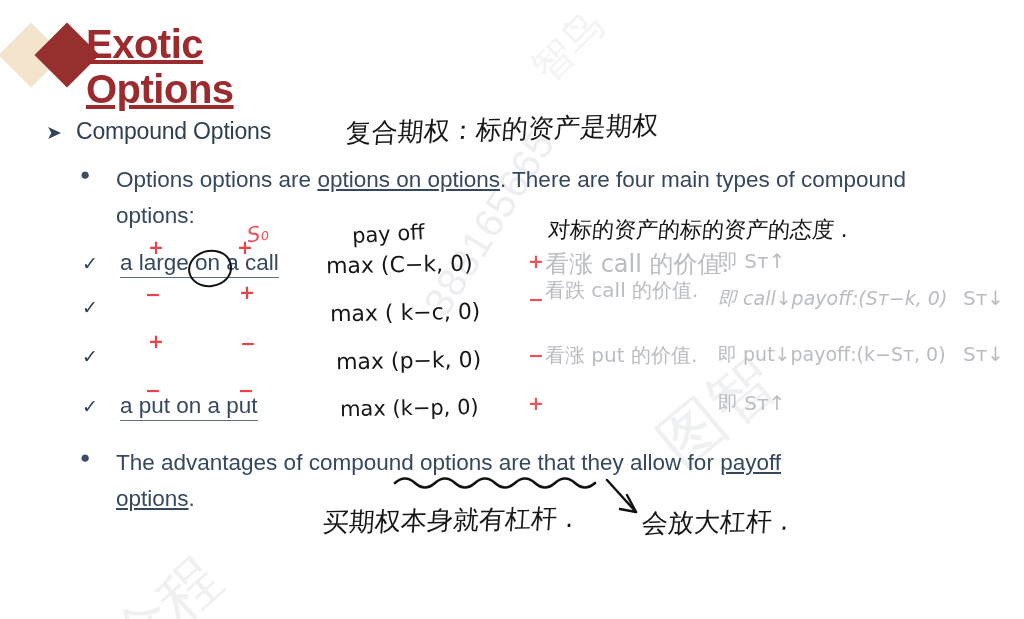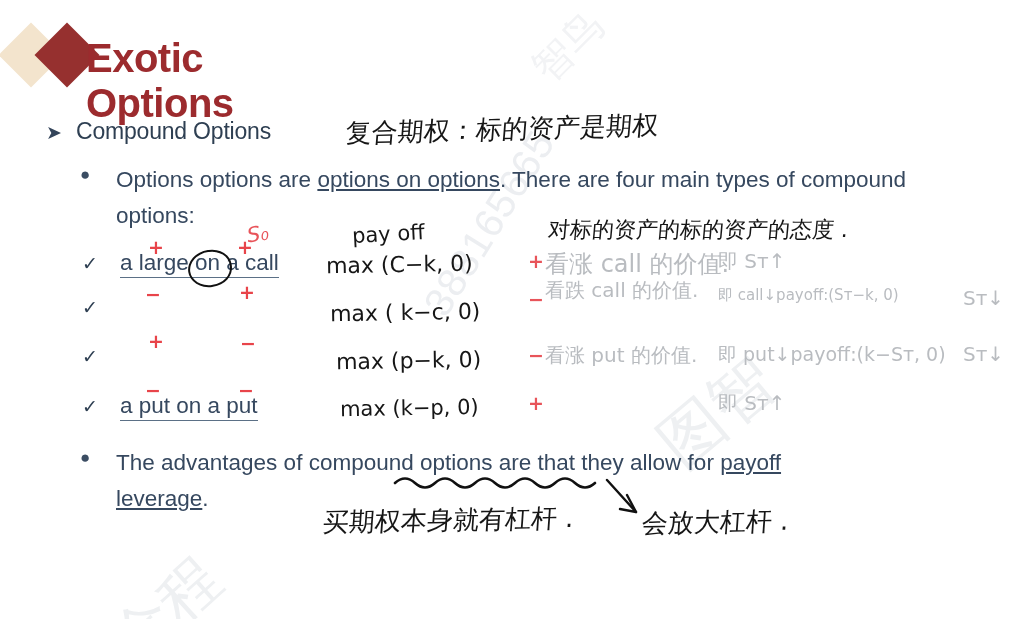--- a/index.html
+++ b/index.html
@@ -22,22 +22,22 @@
   .wm-cn2{left:95px;top:620px;font-size:60px;transform:rotate(-42deg);
           transform-origin:0 0;color:#eef0f2;}
   .wm-cn3{left:520px;top:55px;font-size:40px;transform:rotate(-45deg);
           transform-origin:0 0;color:#f2f3f5;}
 
   
   .title-row{position:absolute;left:0;top:22px;height:70px;z-index:3;}
   .dia{position:absolute;width:46px;height:46px;transform:rotate(45deg);}
   .dia-back{left:8px;top:10px;background:#f3e4cd;}
   .dia-front{left:44px;top:10px;background:#96302f;}
-  .title-text{position:absolute;left:86px;top:14px;font-size:40px;font-weight:bold;
-    color:#9c2b2e;letter-spacing:-0.5px;}
+  .title-text{position:absolute;left:86px;top:0px;font-size:40px;font-weight:bold;
+    color:#9c2b2e;letter-spacing:-0.5px;text-decoration:underline;}
 
   
   .l1{position:absolute;left:46px;top:118px;z-index:3;display:flex;align-items:baseline;}
   .l1-mark{font-size:19px;color:#33445a;width:30px;}
   .l1-text{font-size:23px;font-weight:normal;color:#2e3f52;letter-spacing:-0.2px;}
 
   
   .l2{position:absolute;z-index:3;display:flex;}
   .l2-dot{width:36px;font-size:17px;color:#3b4d63;line-height:1.55;text-align:left;}
   .l2-body{font-size:22.5px;color:#36485f;line-height:1.62;}
@@ -141,34 +141,34 @@
   <div class="hw ink-black" style="left:340px;top:396px;font-size:21px;transform:rotate(-1deg);">max (k−p, 0)</div>
 
   <div class="hw hw-cn ink-black" style="left:548px;top:215px;font-size:22px;transform:skewX(-5deg);">对标的资产的标的资产的态度 .</div>
 
   <div class="hw ink-red" style="left:528px;top:250px;font-size:19px;font-weight:bold;">+</div>
   <div class="hw hw-cn ink-grey" style="left:545px;top:248px;font-size:24px;">看涨 call 的价值.</div>
   <div class="hw hw-cn ink-grey" style="left:718px;top:248px;font-size:20px;">即  Sт↑</div>
 
   <div class="hw ink-red" style="left:528px;top:288px;font-size:19px;font-weight:bold;">−</div>
   <div class="hw hw-cn ink-grey" style="left:545px;top:277px;font-size:20px;">看跌 call 的价值.</div>
-  <div class="hw hw-cn ink-grey" style="left:718px;top:286px;font-size:15px;">即  call↓payoff:(Sт−k, 0)</div>
+  <div class="hw hw-cn ink-grey" style="left:718px;top:286px;font-size:19px;font-style:italic;">即  call↓payoff:(Sт−k, 0)</div>
   <div class="hw ink-grey" style="left:963px;top:286px;font-size:20px;">Sт↓</div>
 
   <div class="hw ink-red" style="left:528px;top:344px;font-size:19px;font-weight:bold;">−</div>
   <div class="hw hw-cn ink-grey" style="left:545px;top:342px;font-size:20px;">看涨 put 的价值.</div>
   <div class="hw hw-cn ink-grey" style="left:718px;top:342px;font-size:19px;">即  put↓payoff:(k−Sт, 0)</div>
   <div class="hw ink-grey" style="left:963px;top:342px;font-size:20px;">Sт↓</div>
 
   <div class="hw ink-red" style="left:528px;top:392px;font-size:19px;font-weight:bold;">+</div>
   <div class="hw hw-cn ink-grey" style="left:718px;top:390px;font-size:20px;">即  Sт↑</div>
 
   <div class="l2 p2">
     <span class="l2-dot">●</span>
-    <span class="l2-body"><span>The advantages of compound options are that they allow for </span><u class="ul">payoff</u><br><span class="lastline"><u class="ul">leverage</u><span>.</span></span></span>
+    <span class="l2-body"><span>The advantages of compound options are that they allow for </span><u class="ul">payoff</u><br><span class="lastline"><u class="ul">options</u><span>.</span></span></span>
   </div>
 
   <svg class="ann" style="left:0;top:0;width:1024px;height:619px;">
     <path d="M395,483 q10,-9 20,0 t20,0 t20,0 t20,0 t20,0 t20,0 t20,0 t20,0 t20,0 t20,0" fill="none" stroke="#111" stroke-width="2.6" stroke-linecap="round"></path>
     <path d="M607,480 L636,512" fill="none" stroke="#111" stroke-width="2.4" stroke-linecap="round"></path>
     <path d="M636,512 L627,495 M636,512 L620,509" fill="none" stroke="#111" stroke-width="2.4" stroke-linecap="round"></path>
   </svg>
 
   <div class="hw hw-cn ink-black" style="left:323px;top:503px;font-size:26px;transform:skewX(-5deg) rotate(-1deg);">买期权本身就有杠杆 .</div>
   <div class="hw hw-cn ink-black" style="left:642px;top:505px;font-size:26px;transform:skewX(-5deg) rotate(-1deg);">会放大杠杆 .</div>

